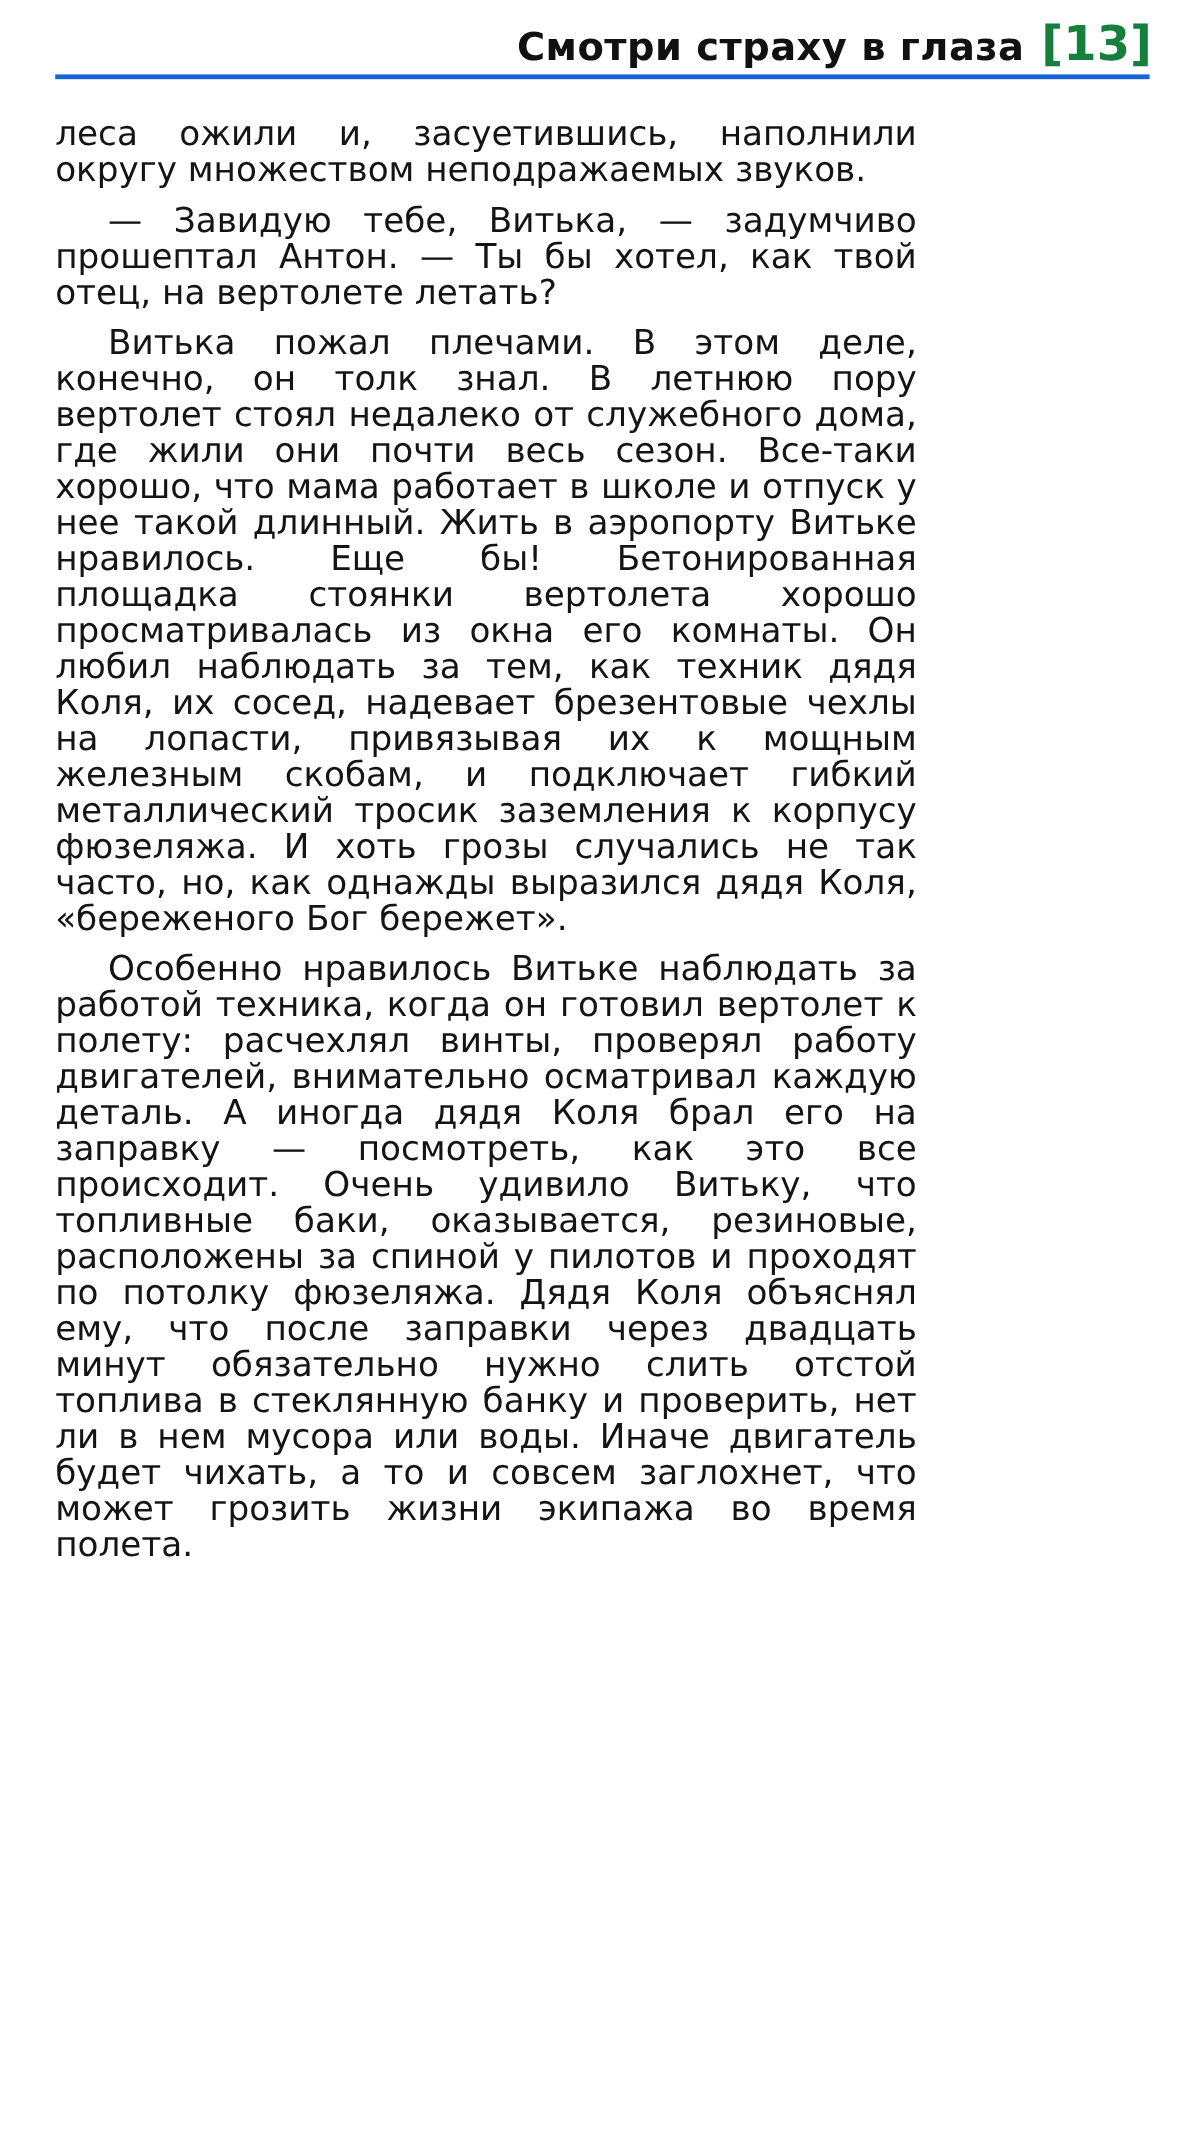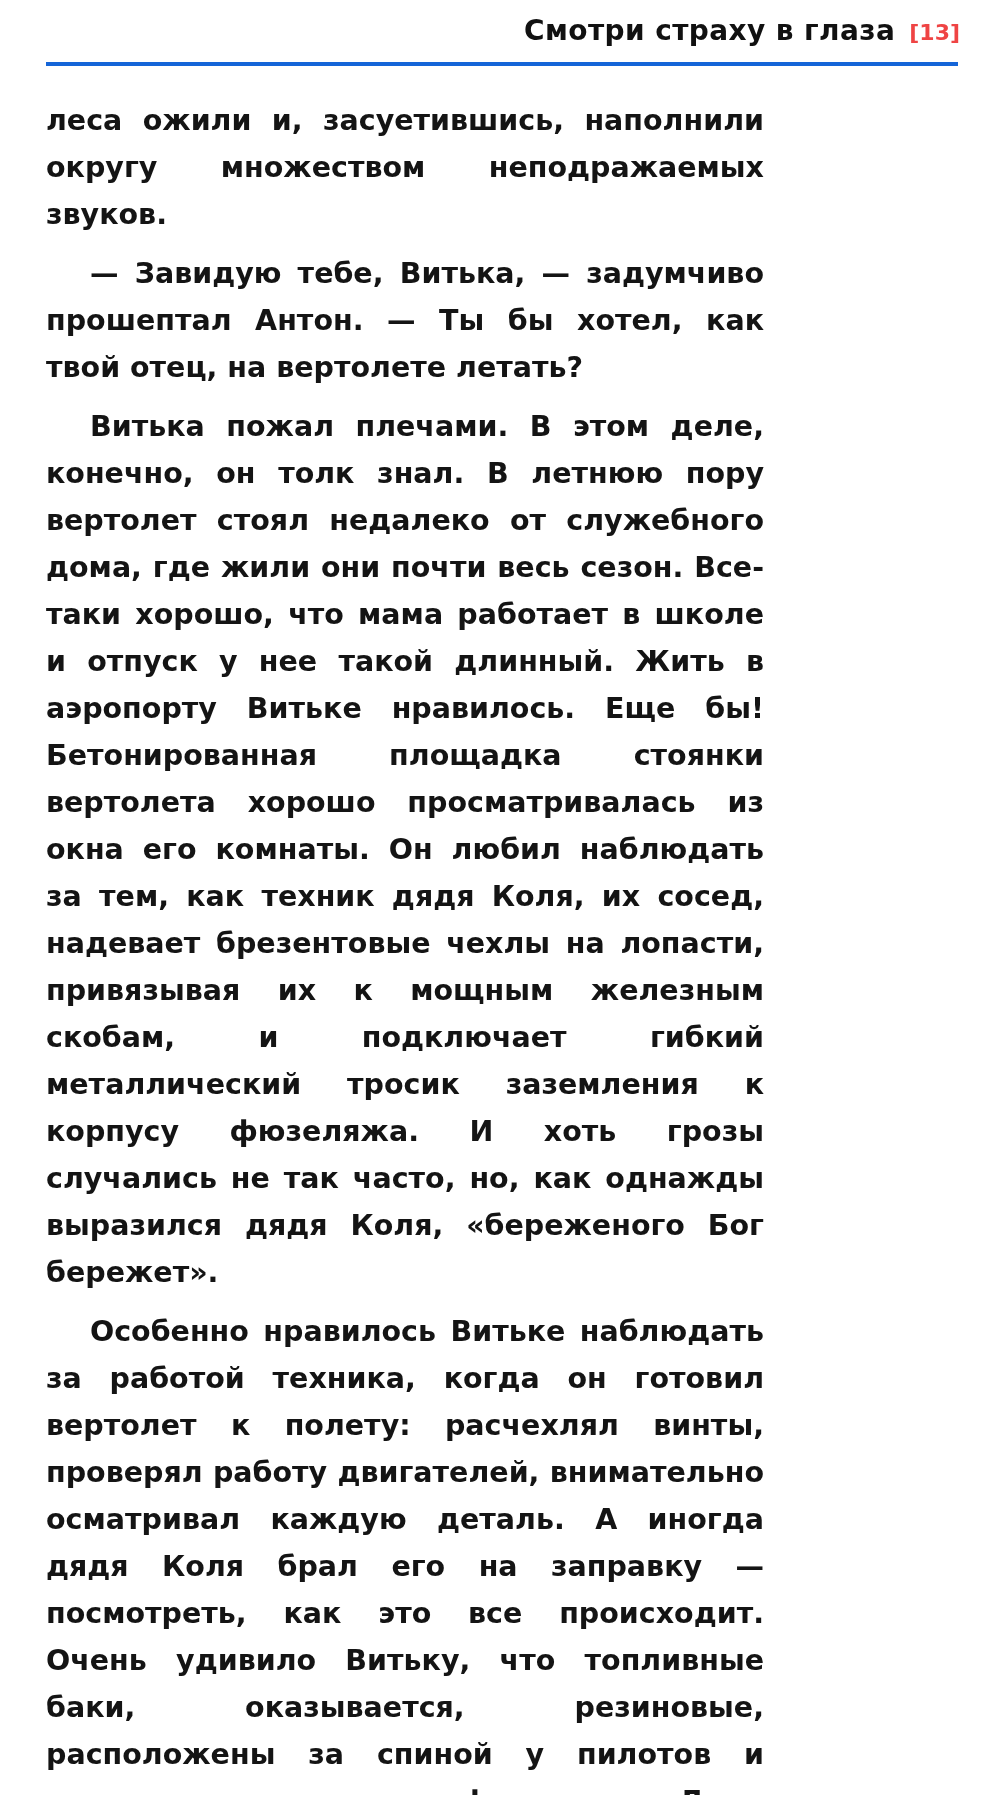--- a/index.html
+++ b/index.html
@@ -31,30 +31,30 @@
     left: 48px;
     right: 40px;
     display: flex;
     justify-content: flex-end;
     align-items: baseline;
     gap: 14px;
   }
   .header-title {
     font-family: "DejaVu Sans", sans-serif;
     font-weight: bold;
-    font-size: 28px;
+    font-size: 32px;
     letter-spacing: 0.4px;
     color: #111111;
     white-space: nowrap;
   }
   .header-page {
     font-family: "DejaVu Sans", sans-serif;
     font-weight: bold;
-    font-size: 22px;
-    color: #ef4444;
+    font-size: 40px;
+    color: #15803d;
     white-space: nowrap;
   }
   .header-rule {
     position: absolute;
     top: 62px;
     left: 46px;
     right: 42px;
     height: 4px;
     background: #1565d8;
   }
@@ -62,26 +62,25 @@
   
   .body-text {
     position: absolute;
     top: 97px;
     left: 46px;
     width: 718px;
   }
   .para {
     margin: 0;
     font-size: 28.5px;
-    line-height: 47px;
+    line-height: 30px;
     text-align: justify;
     text-justify: inter-word;
     hyphens: manual;
     color: #141414;
-    font-weight: bold;
   }
   .para.indent {
     text-indent: 44px;
   }
   .para + .para {
     margin-top: 12px;
   }
 </style>
 </head>
 <body>

